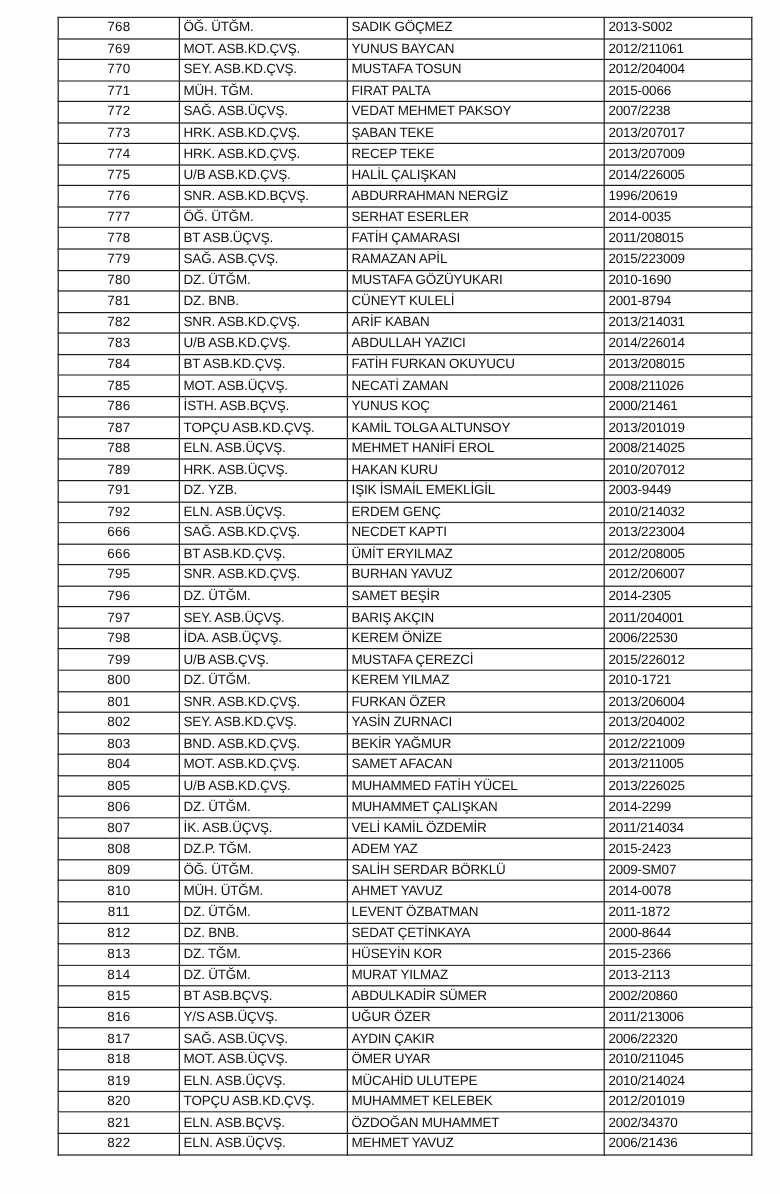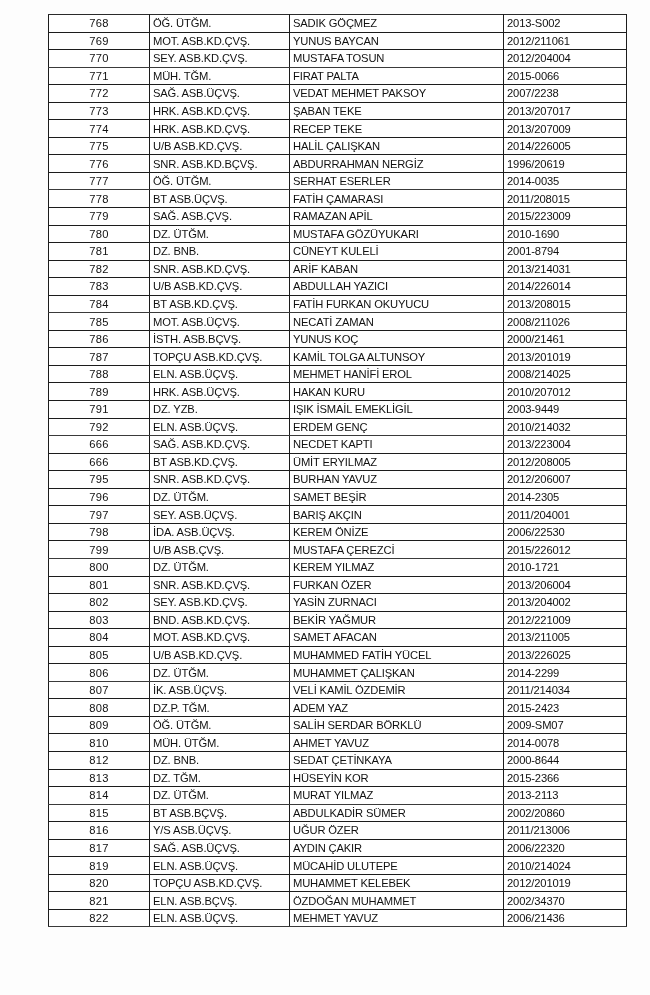--- a/index.html
+++ b/index.html
@@ -336,20 +336,26 @@
           <td class="col-name">SALİH SERDAR BÖRKLÜ</td>
           <td class="col-reg">2009-SM07</td>
         </tr>
         <tr>
           <td class="col-no">810</td>
           <td class="col-rank">MÜH. ÜTĞM.</td>
           <td class="col-name">AHMET YAVUZ</td>
           <td class="col-reg">2014-0078</td>
         </tr>
         <tr>
+          <td class="col-no">811</td>
+          <td class="col-rank">DZ. ÜTĞM.</td>
+          <td class="col-name">LEVENT ÖZBATMAN</td>
+          <td class="col-reg">2011-1872</td>
+        </tr>
+        <tr>
           <td class="col-no">812</td>
           <td class="col-rank">DZ. BNB.</td>
           <td class="col-name">SEDAT ÇETİNKAYA</td>
           <td class="col-reg">2000-8644</td>
         </tr>
         <tr>
           <td class="col-no">813</td>
           <td class="col-rank">DZ. TĞM.</td>
           <td class="col-name">HÜSEYİN KOR</td>
           <td class="col-reg">2015-2366</td>
@@ -372,20 +378,26 @@
           <td class="col-name">UĞUR ÖZER</td>
           <td class="col-reg">2011/213006</td>
         </tr>
         <tr>
           <td class="col-no">817</td>
           <td class="col-rank">SAĞ. ASB.ÜÇVŞ.</td>
           <td class="col-name">AYDIN ÇAKIR</td>
           <td class="col-reg">2006/22320</td>
         </tr>
         <tr>
+          <td class="col-no">818</td>
+          <td class="col-rank">MOT. ASB.ÜÇVŞ.</td>
+          <td class="col-name">ÖMER UYAR</td>
+          <td class="col-reg">2010/211045</td>
+        </tr>
+        <tr>
           <td class="col-no">819</td>
           <td class="col-rank">ELN. ASB.ÜÇVŞ.</td>
           <td class="col-name">MÜCAHİD ULUTEPE</td>
           <td class="col-reg">2010/214024</td>
         </tr>
         <tr>
           <td class="col-no">820</td>
           <td class="col-rank">TOPÇU  ASB.KD.ÇVŞ.</td>
           <td class="col-name">MUHAMMET KELEBEK</td>
           <td class="col-reg">2012/201019</td>

